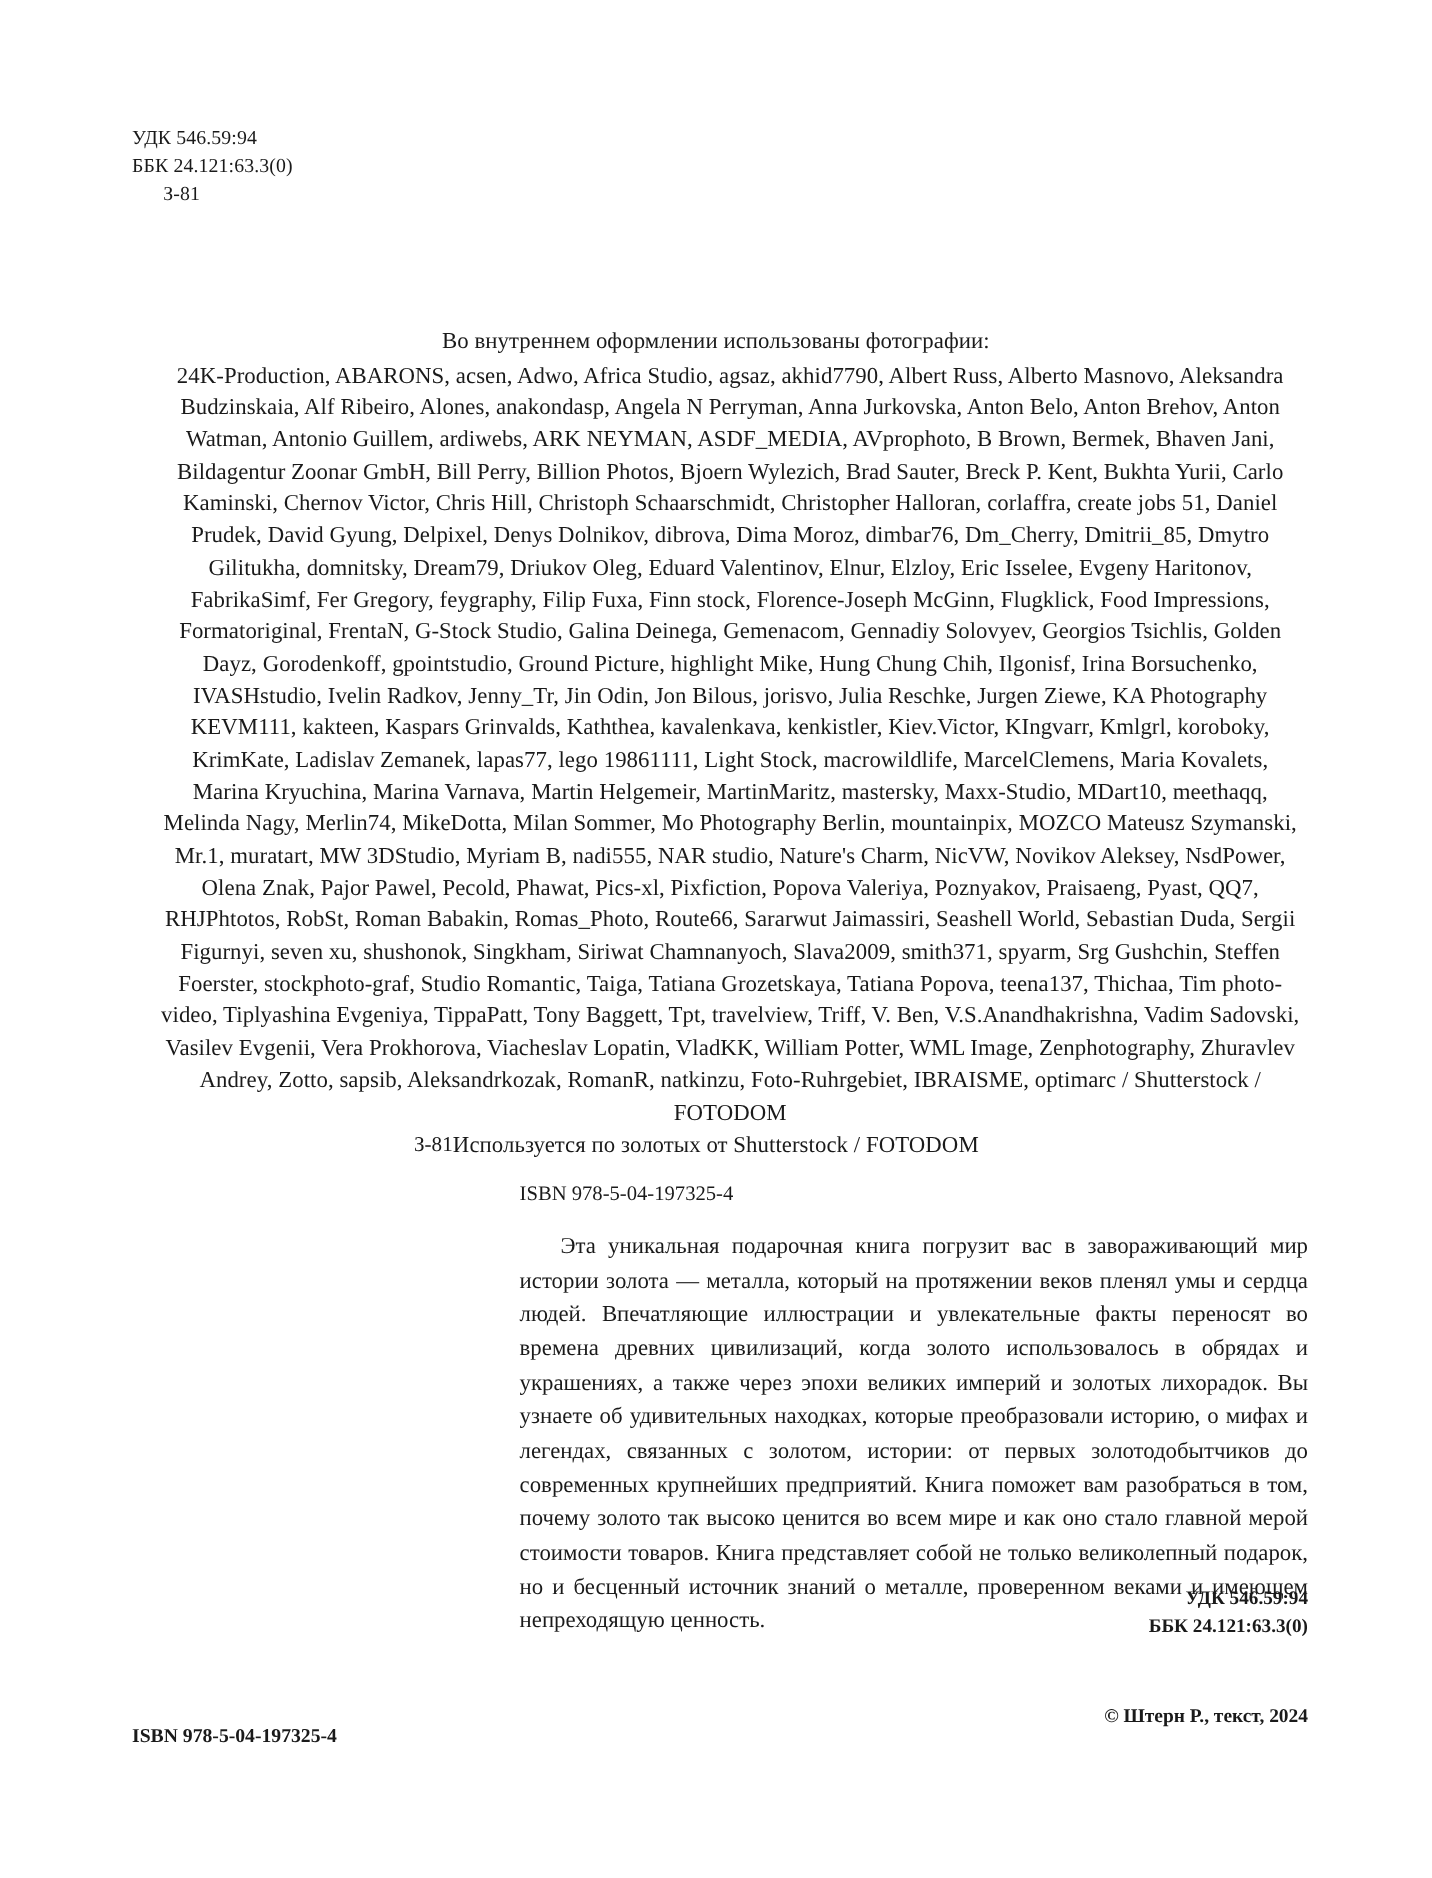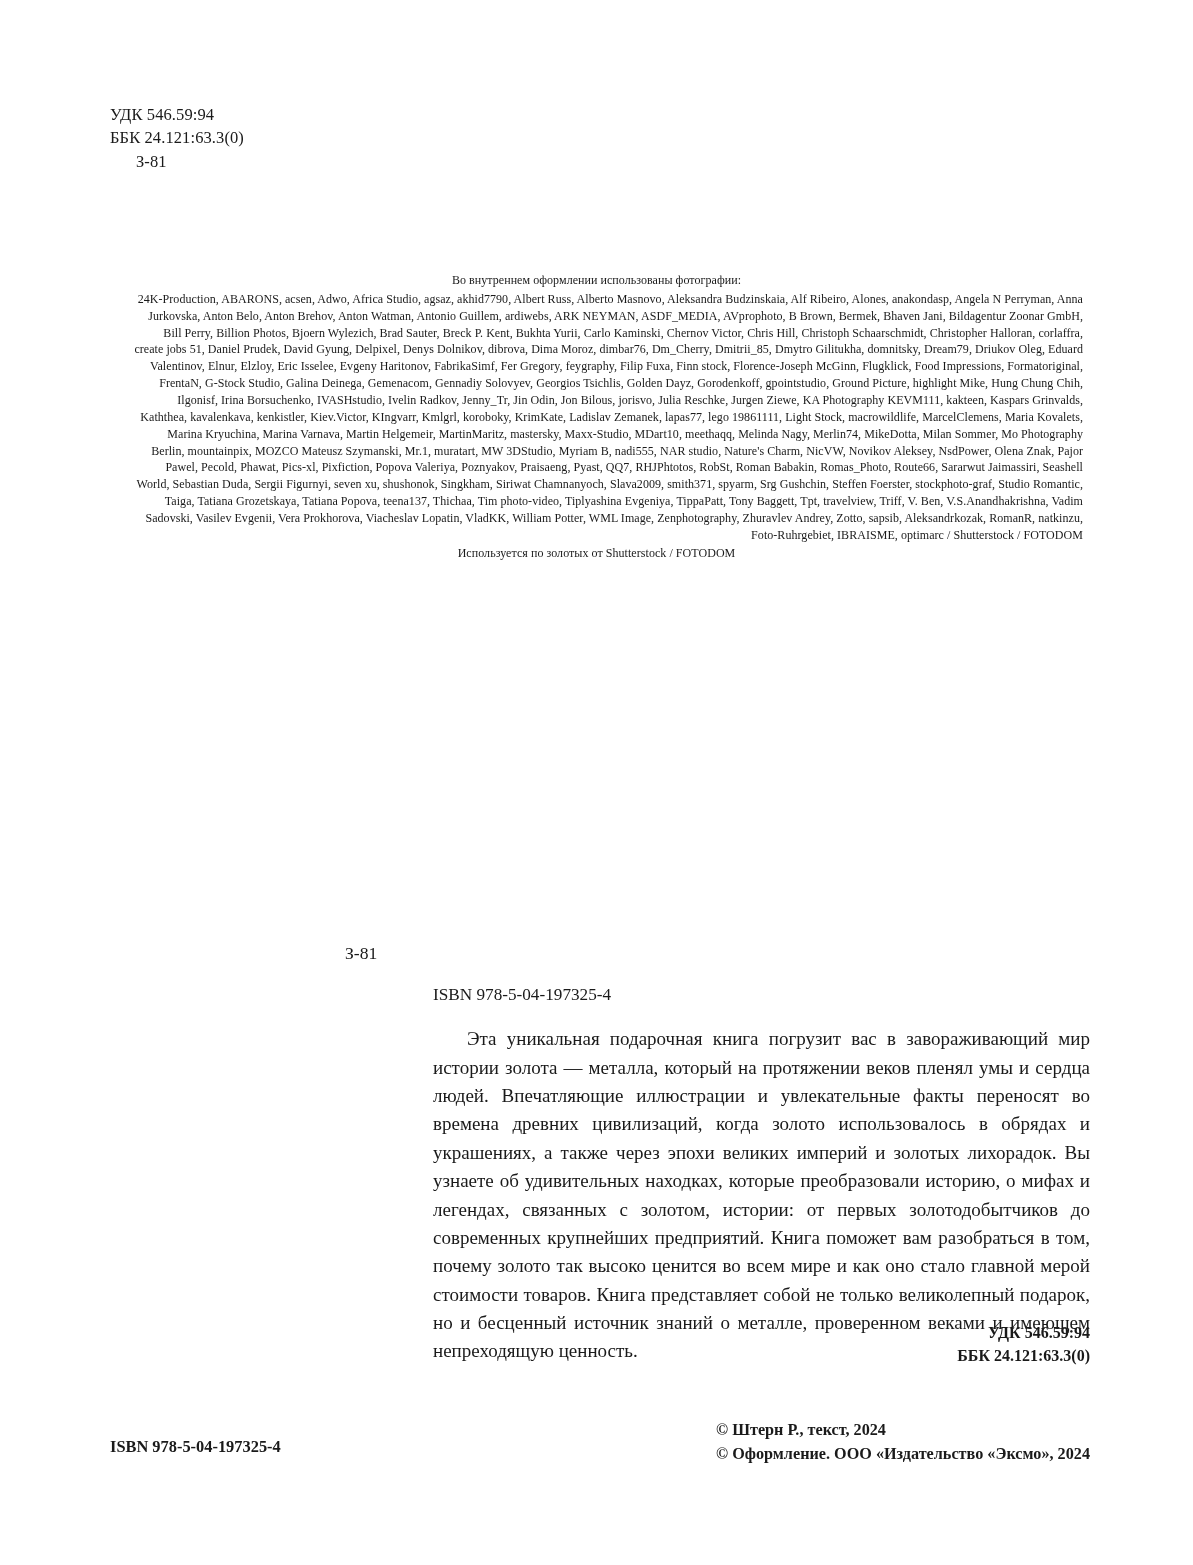--- a/index.html
+++ b/index.html
@@ -33,29 +33,29 @@
   .codes div { white-space: pre; }
   .codes .indent { padding-left: 26px; }
 
   
   .credits {
     position: absolute;
     left: 110px;
     top: 272px;
     width: 973px;
     text-align: center;
-    font-size: 12px;
+    font-size: 19px;
     line-height: 1.405;
     letter-spacing: 0.05px;
   }
   .credits .heading {
     margin-bottom: 2px;
   }
   .credits .names {
-    text-align: right;
+    text-align: center;
     margin-left: 24px;
   }
   .credits .license {
     margin-top: 1px;
   }
 
   
   .biblio {
     position: absolute;
     left: 345px;
@@ -152,16 +152,15 @@
   </div>
 
   <div class="codes-bottom">
     <div>УДК 546.59:94</div>
     <div>ББК 24.121:63.3(0)</div>
   </div>
 
   <div class="footer-isbn">ISBN 978-5-04-197325-4</div>
   <div class="footer-copy">
     <div>© Штерн Р., текст, 2024</div>
-    <div>© Оформление. ООО «Издательство «Эксмо», 2024</div>
   </div>
 
 </div>
 
 </body></html>

